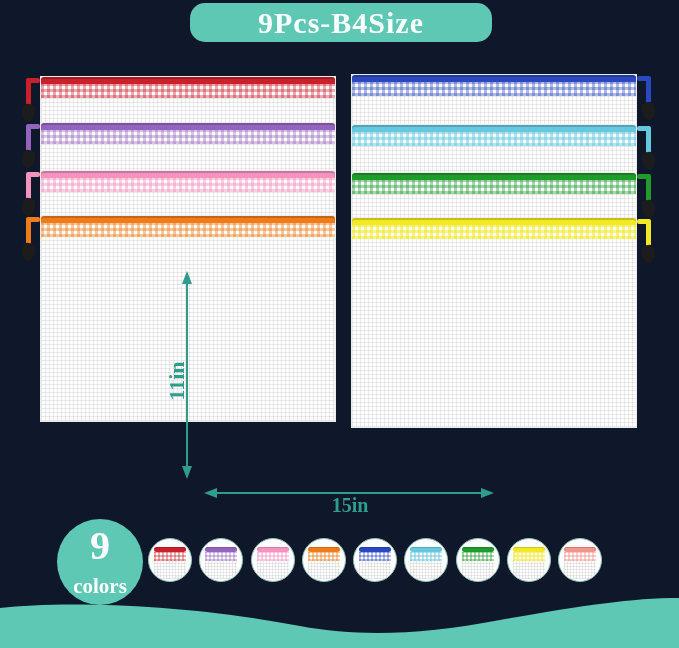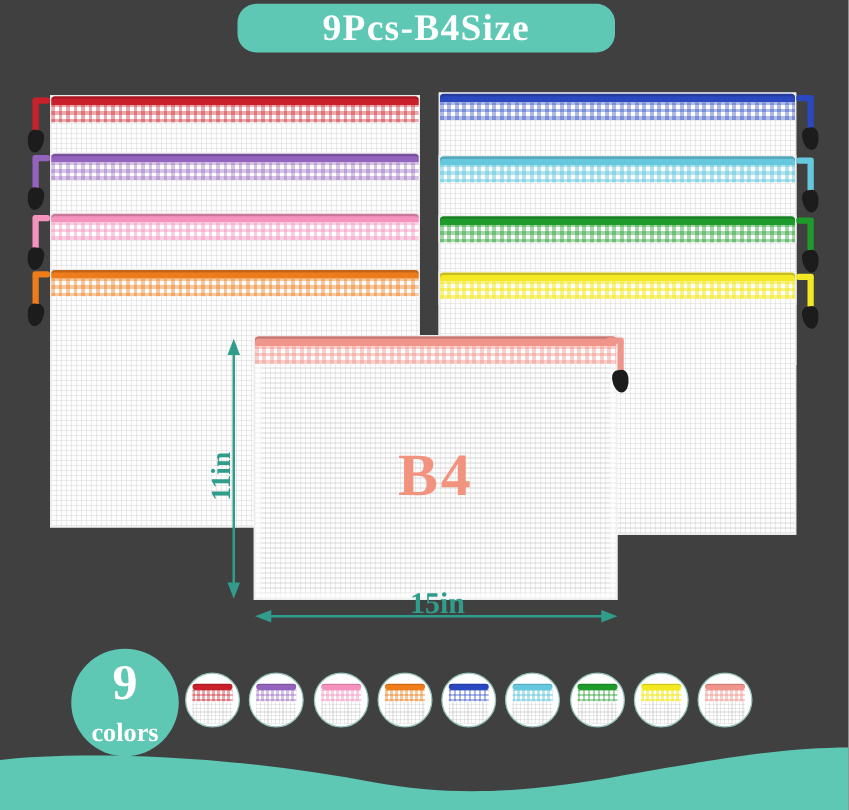--- a/index.html
+++ b/index.html
@@ -1,18 +1,18 @@
 <!DOCTYPE html>
 <html><head>
 <meta charset="utf-8">
 <style>
   html,body{margin:0;padding:0;background:#fff;}
   .scene{
     position:relative;width:679px;height:648px;overflow:hidden;
-    background:#404040;font-family:"Liberation Serif",serif;
+    background:#0f172a;font-family:"Liberation Serif",serif;
     --teal:#5EC8B5; --arrow:#2F9C8C;
   }
   
   .title-badge{
     position:absolute;left:190px;top:3px;width:302px;height:39px;
     background:var(--teal);border-radius:15px;
     display:flex;align-items:center;justify-content:center;
   }
   .title-badge span{
     color:#fff;font-weight:bold;font-size:30px;letter-spacing:1px;line-height:1;
@@ -68,21 +68,21 @@
     position:absolute;left:0;top:84px;width:100%;text-align:center;
     font-weight:bold;font-size:48px;color:var(--lc);letter-spacing:2px;
   }
   
   .dim-svg{position:absolute;left:0;top:0;z-index:20;pointer-events:none;}
   .dim-label{
     position:absolute;z-index:21;color:var(--arrow);font-weight:bold;
     text-align:center;line-height:1;
   }
   .dim-h-label{left:147px;top:370px;width:60px;font-size:22px;transform:rotate(-90deg);}
-  .dim-w-label{left:300px;top:471px;width:100px;font-size:24px;}
+  .dim-w-label{left:300px;top:495px;width:100px;font-size:20px;}
   
   .count-badge{
     position:absolute;left:57px;top:519px;width:86px;height:86px;border-radius:50%;
     background:var(--teal);z-index:6;display:flex;flex-direction:column;
     align-items:center;justify-content:center;color:#fff;font-weight:bold;
   }
   .count-badge .num{font-size:40px;line-height:0.9;}
   .count-badge .lbl{font-size:21px;line-height:1;margin-top:12px;}
   .swatch-row{
     position:absolute;left:148px;top:538px;width:454px;height:46px;z-index:6;
@@ -184,30 +184,20 @@
   <div class="bag r4" style="--c: #F3E824; --b: rgba(243,232,36,0.55);">
     <div class="zip"></div>
     <div class="band"></div>
     <div class="pull pr">
       <div class="sh"></div>
         <div class="sv"></div>
       <div class="tear"></div>
     </div>
   </div>
 
-  <div class="bag front" style="--c: #F0958B; --b: rgba(240,149,139,0.45); --lc: #F2937F;">
-    <div class="zip"></div>
-    <div class="band"></div>
-    <div class="pull pr" style="right:-8px;">
-      <div class="sh"></div>
-        <div class="sv"></div>
-      <div class="tear"></div>
-    </div>
-    <div class="front-label">B4</div>
-  </div>
 
   <svg class="dim-svg" width="679" height="648">
     <g stroke="var(--arrow)" fill="var(--arrow)">
       <line x1="187" y1="281" x2="187" y2="469" stroke-width="2"></line>
       <polygon points="187,271 182,284 192,284" stroke="none"></polygon>
       <polygon points="187,479 182,466 192,466" stroke="none"></polygon>
     </g>
     <g stroke="var(--arrow)" fill="var(--arrow)">
       <line x1="214" y1="493" x2="484" y2="493" stroke-width="2"></line>
       <polygon points="204,493 217,488 217,498" stroke="none"></polygon>

